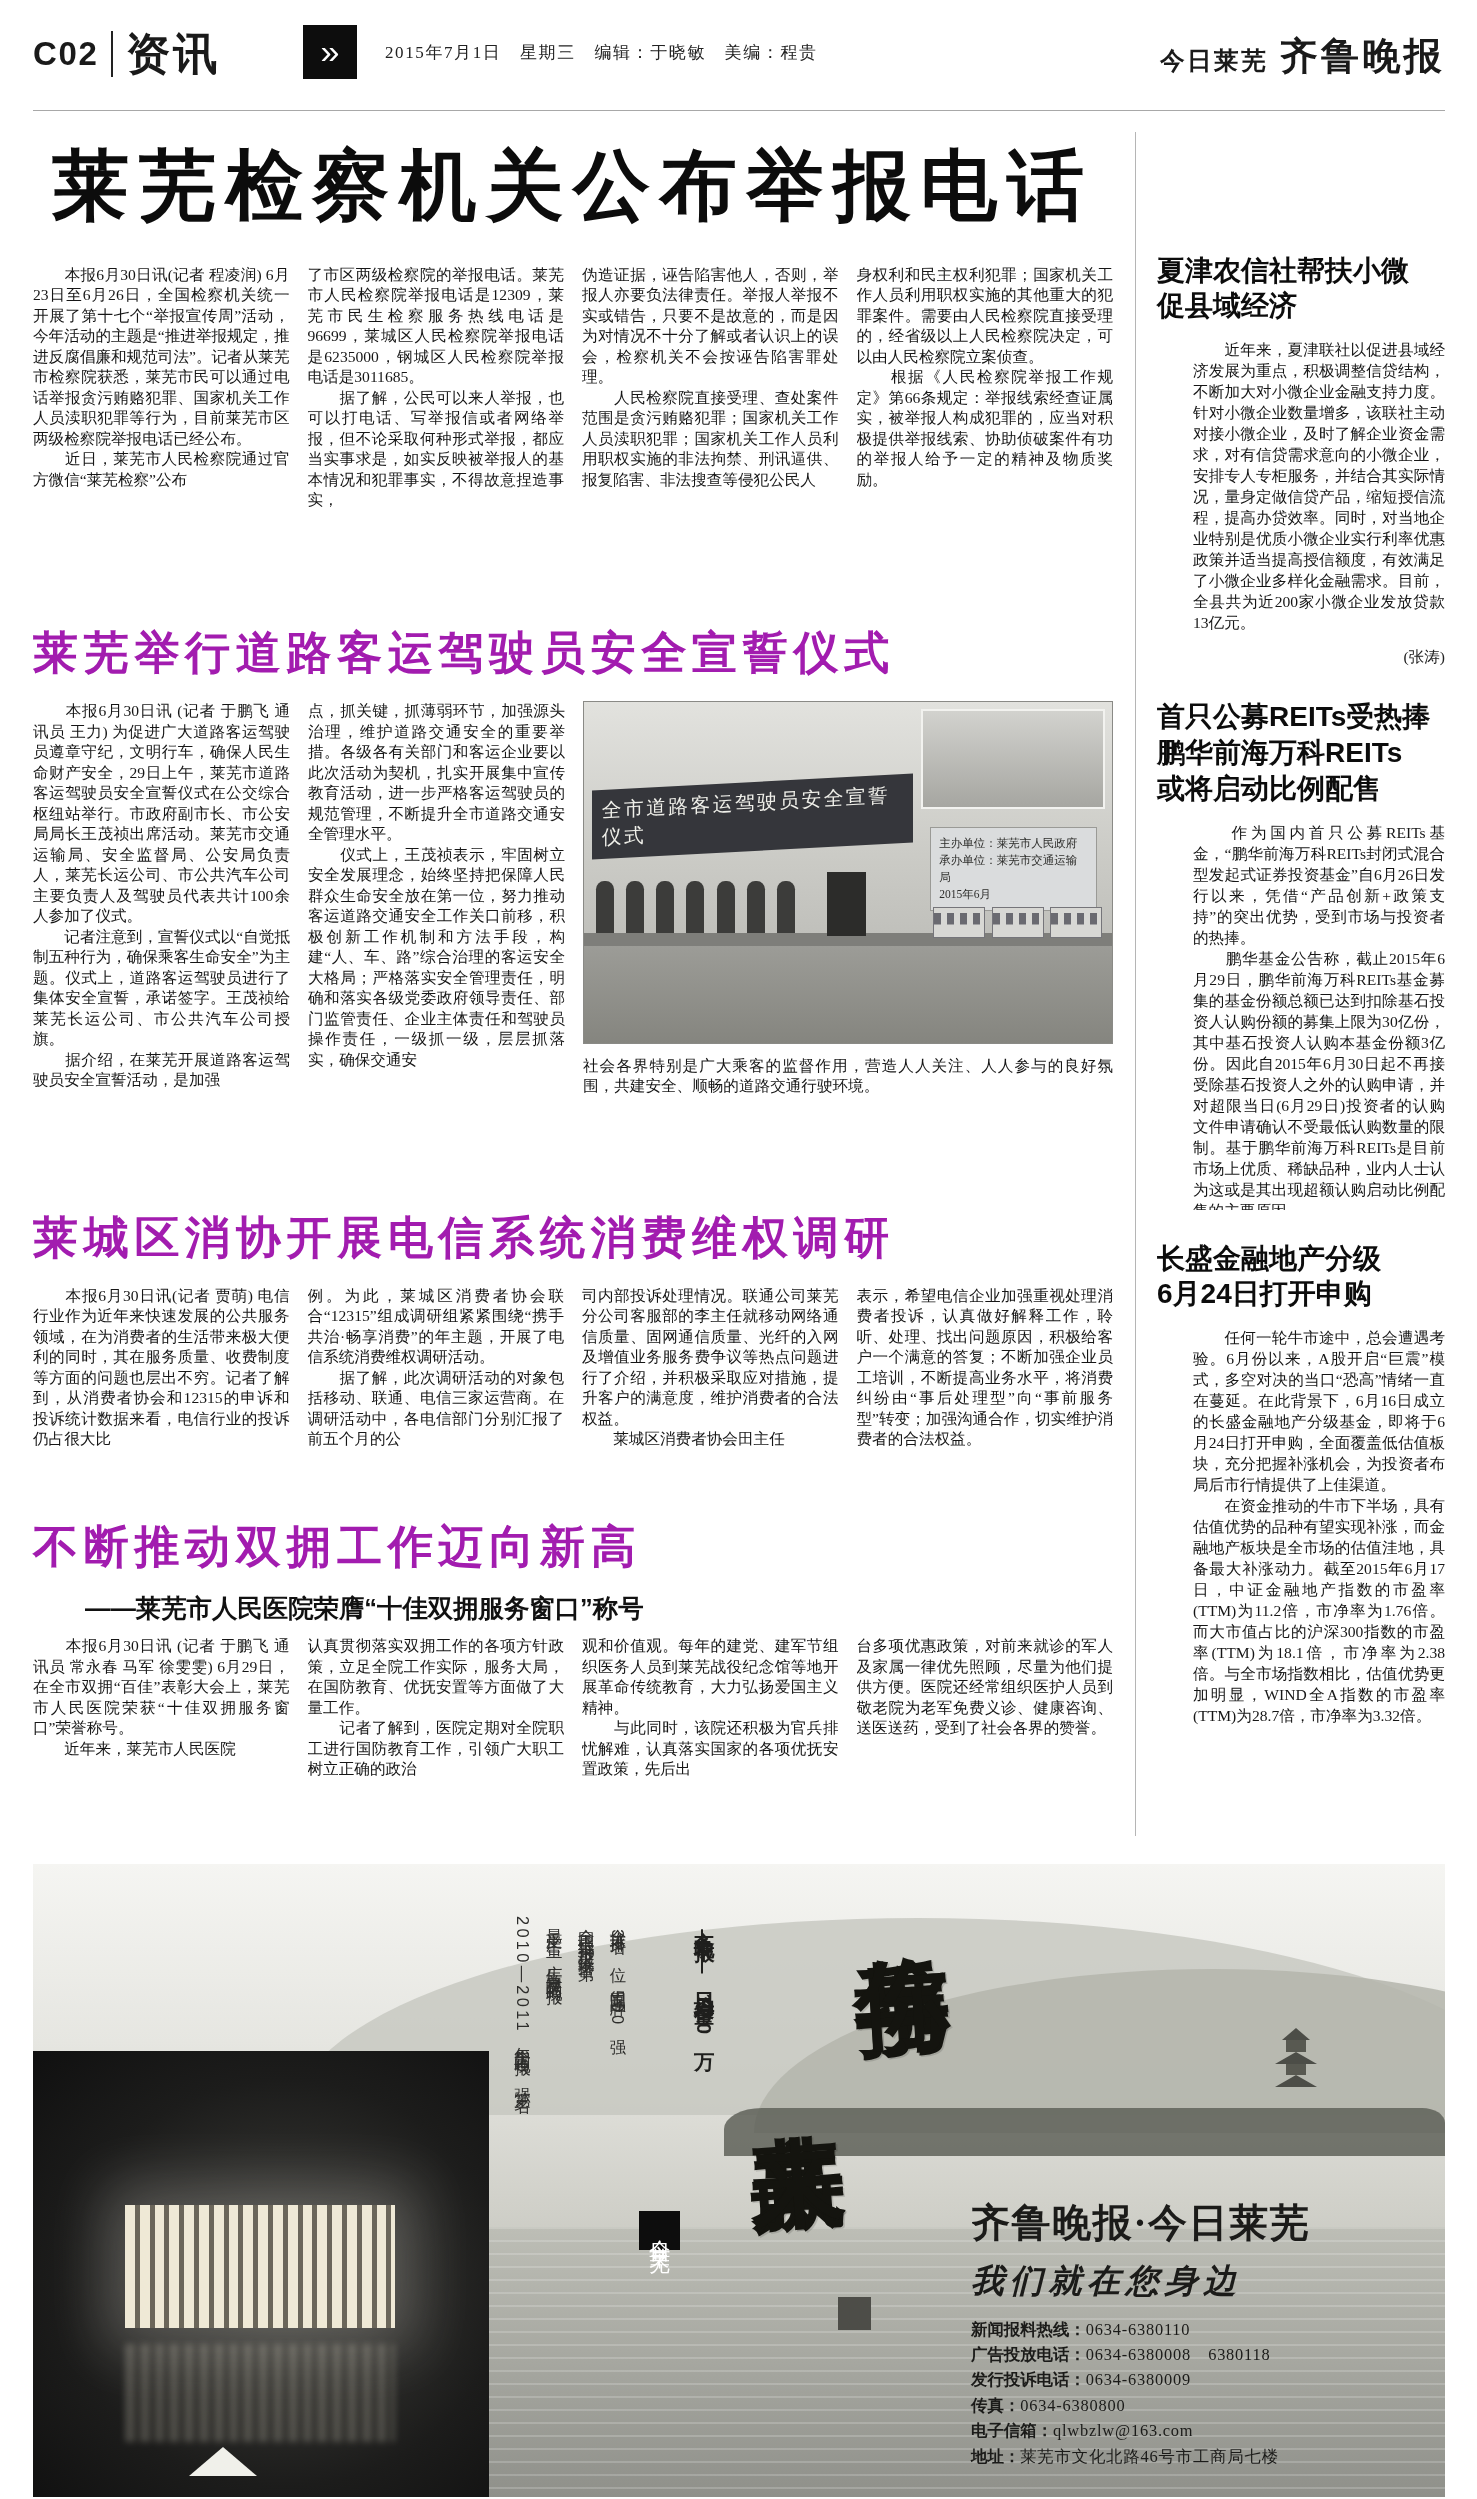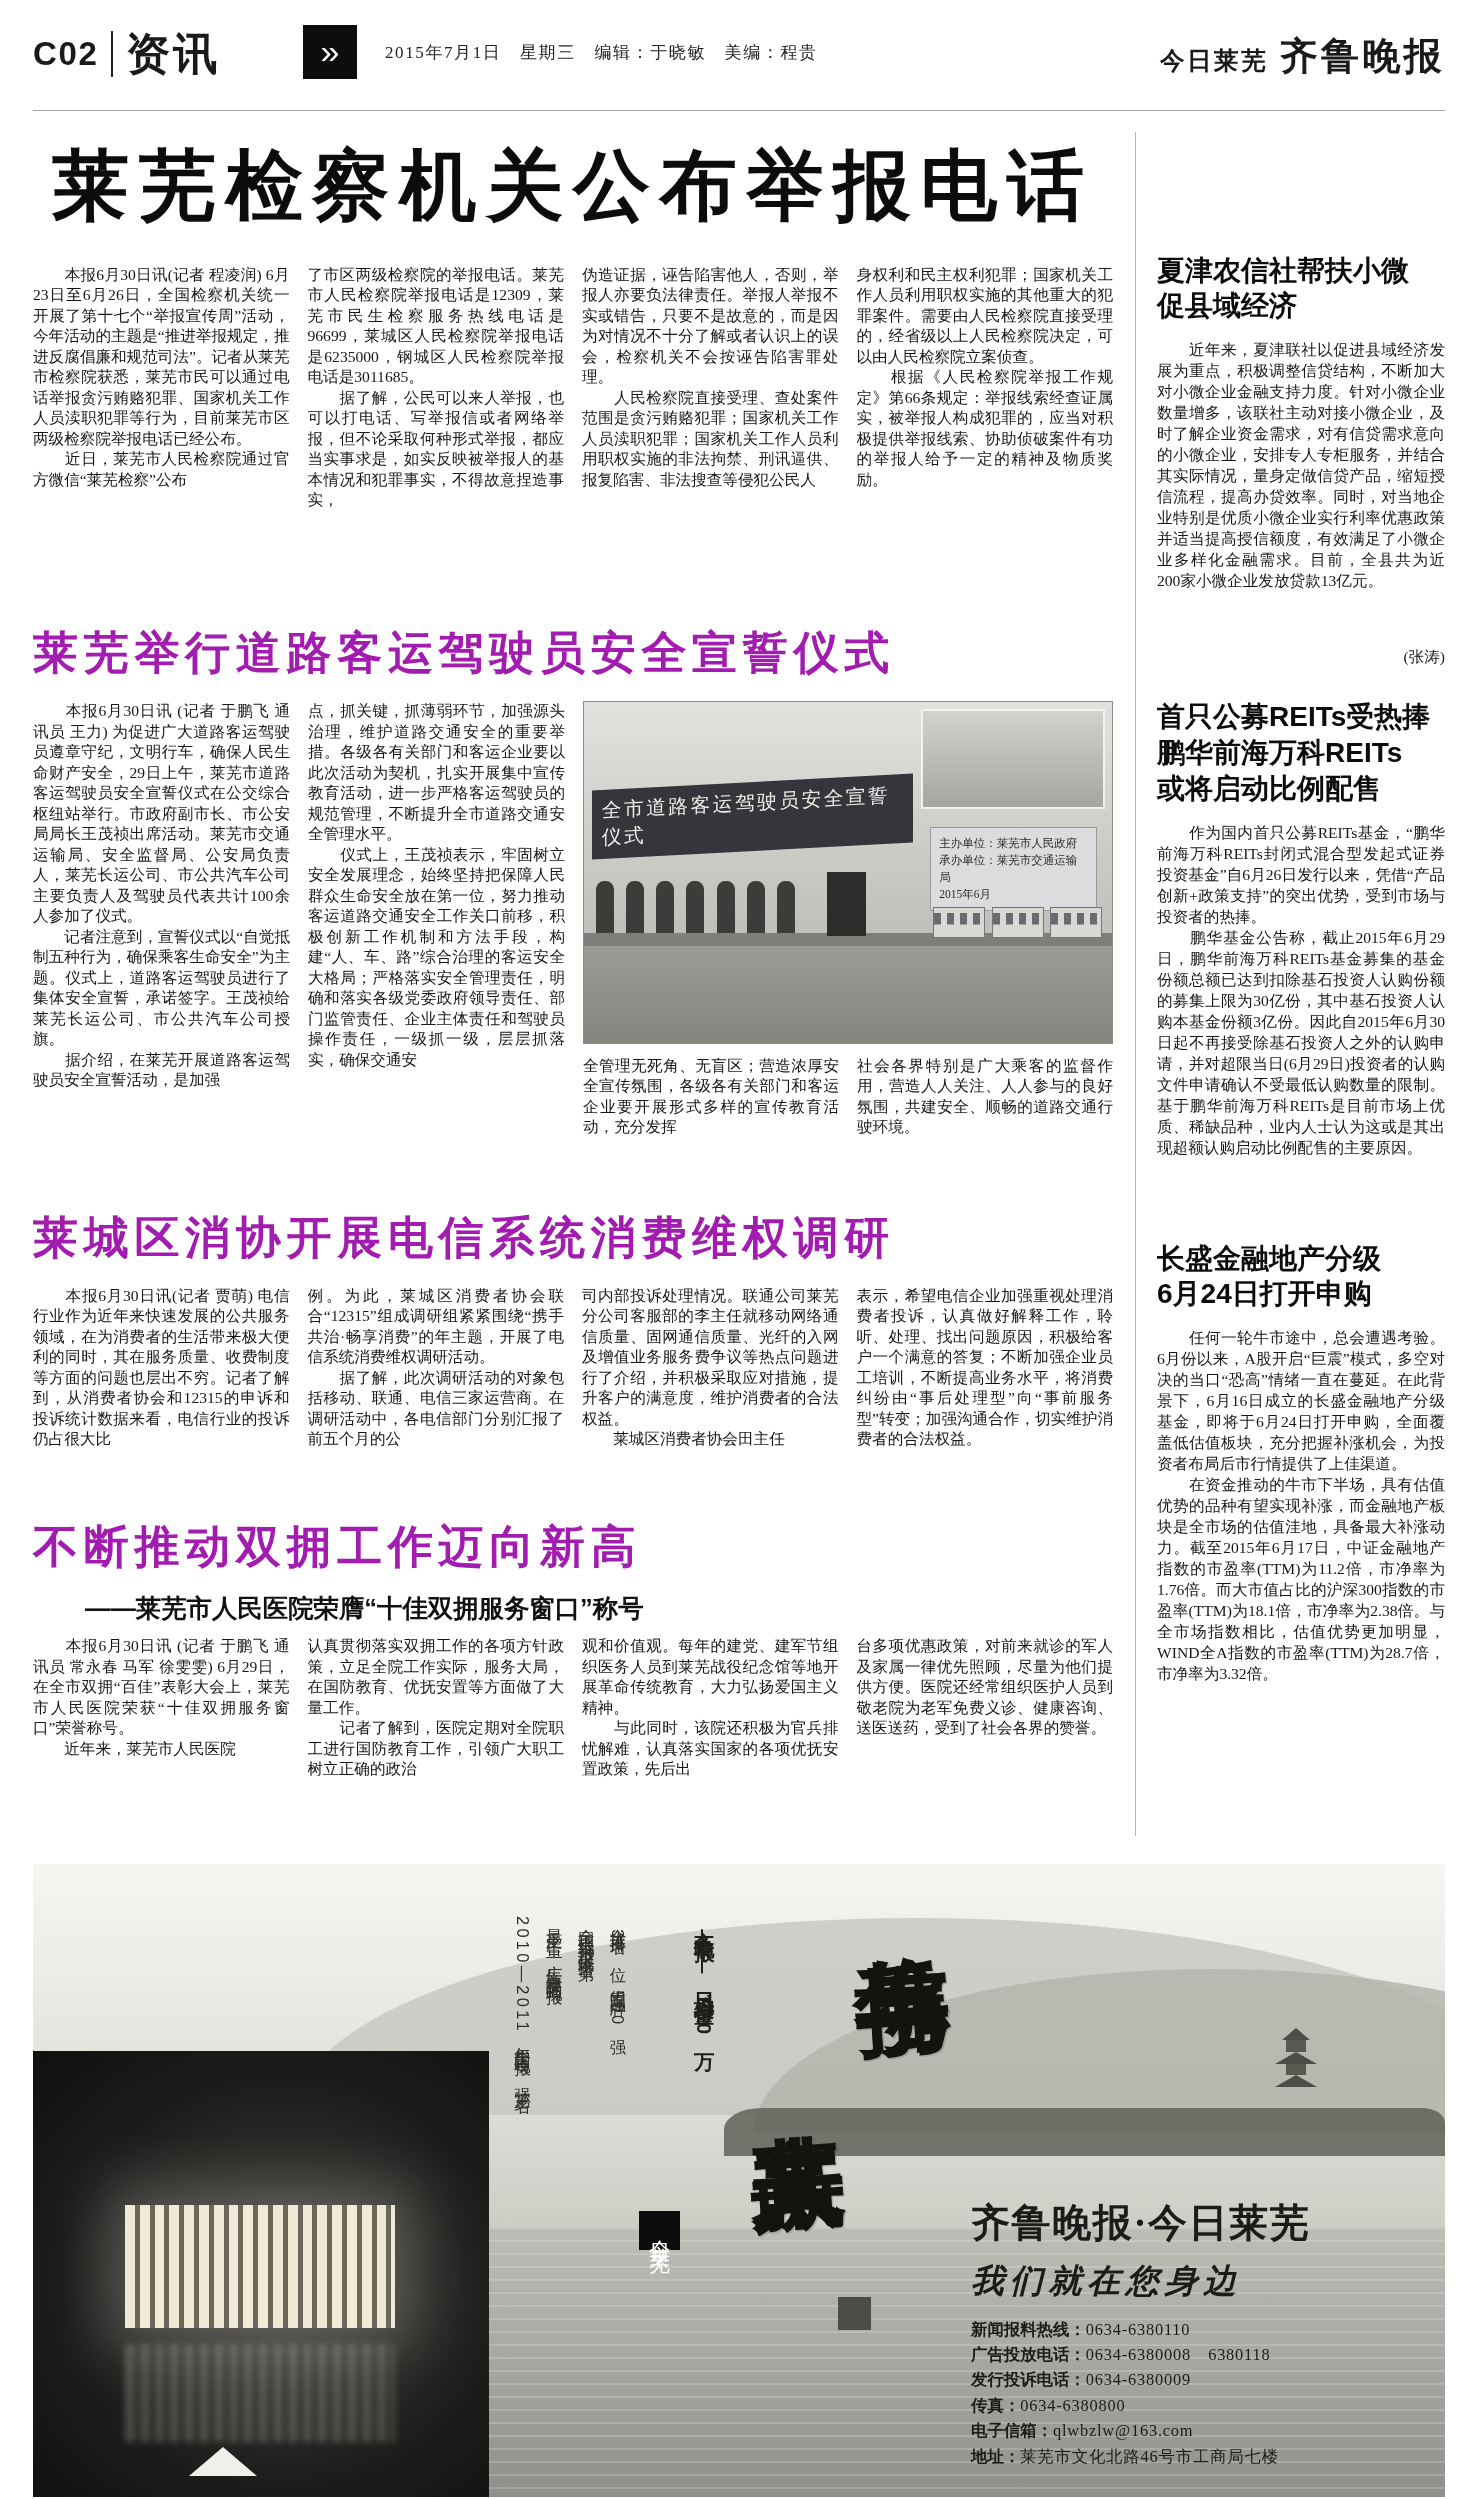--- a/index.html
+++ b/index.html
@@ -60,21 +60,21 @@
   .photo-podium { position:absolute; left:243px; bottom:107px; width:39px; height:64px; background:#2c2c2a; }
   .photo-floor { position:absolute; left:0; bottom:0; width:100%; height:97px; background:linear-gradient(#9c9c97,#85857f); }
   .photo-buses { position:absolute; right:9.8px; bottom:105px; display:flex; gap:6.6px; }
   .bus { width:52px; height:31px; background:#d8d8d4; border:0.8px solid #75757a;
          background-image:repeating-linear-gradient(90deg,#6a6a70 0 6.6px,#d8d8d4 6.6px 13px); background-size:100% 11.5px; background-repeat:no-repeat; background-position:0 4.9px; }
 
   
   .sb-article { margin-bottom:31px; }
   .sb-title { font-family:"Liberation Sans",sans-serif; font-size:28px; font-weight:900; line-height:1.28; margin-bottom:14.8px; color:#0c0c0c; }
   .sb-title span { display:block; }
-  .sb-body { font-size:15.6px; line-height:21px; text-align:justify; white-space:pre-wrap; overflow:hidden; color:#161616; }
+  .sb-body { font-size:15.6px; line-height:21px; text-align:justify; white-space:pre-wrap; overflow:hidden; color:#161616;margin-left:36px; }
   .sb1-body { height:305px; }
   .sb2-body { height:388px; }
   .sb3-body { height:410px; }
   .sb-byline { text-align:right; font-size:15.6px; margin-top:3.3px; color:#222; }
 
   
   .ad { position:relative; margin-top:28px; height:633px; overflow:hidden;
         background:linear-gradient(180deg,#f5f5f2 0%, #e6e6e1 28%, #d2d2cb 52%, #a9aaa2 100%); }
   .ad-mtn { position:absolute; border-radius:50% 50% 0 0 / 100% 100% 0 0; }
   .mtn-a { left:262px; top:54px; width:1246px; height:197px; background:#c6c7bf; opacity:.8; }
@@ -183,21 +183,20 @@
               </div>
               <div class="photo-podium"></div>
               <div class="photo-buses">
                 <span class="bus"></span>
                 <span class="bus"></span>
                 <span class="bus"></span>
               </div>
               <div class="photo-floor"></div>
             </figure>
             <div class="cols-below">
-              <div class="coltext">全管理无死角、无盲区；营造浓厚安全宣传氛围，各级各有关部门和客运企业要开展形式多样的宣传教育活动，充分发挥</div>
               <div class="coltext">社会各界特别是广大乘客的监督作用，营造人人关注、人人参与的良好氛围，共建安全、顺畅的道路交通行驶环境。</div>
             </div>
           </div>
         </div>
       </section>
 
       <section class="article">
         <h2 class="headline-lg">莱城区消协开展电信系统消费维权调研</h2>
         <div class="cols a3-body">
           <div class="coltext">　　本报6月30日讯(记者 贾萌) 电信行业作为近年来快速发展的公共服务领域，在为消费者的生活带来极大便利的同时，其在服务质量、收费制度等方面的问题也层出不穷。记者了解到，从消费者协会和12315的申诉和投诉统计数据来看，电信行业的投诉仍占很大比</div>

